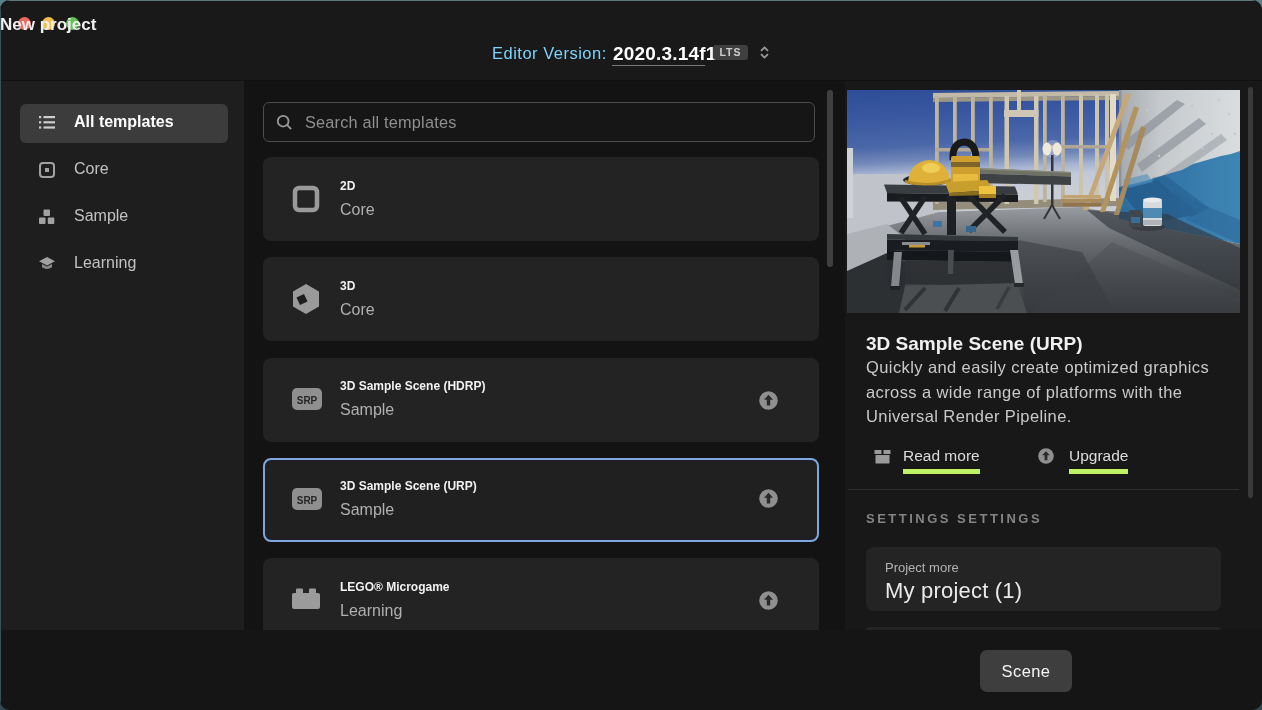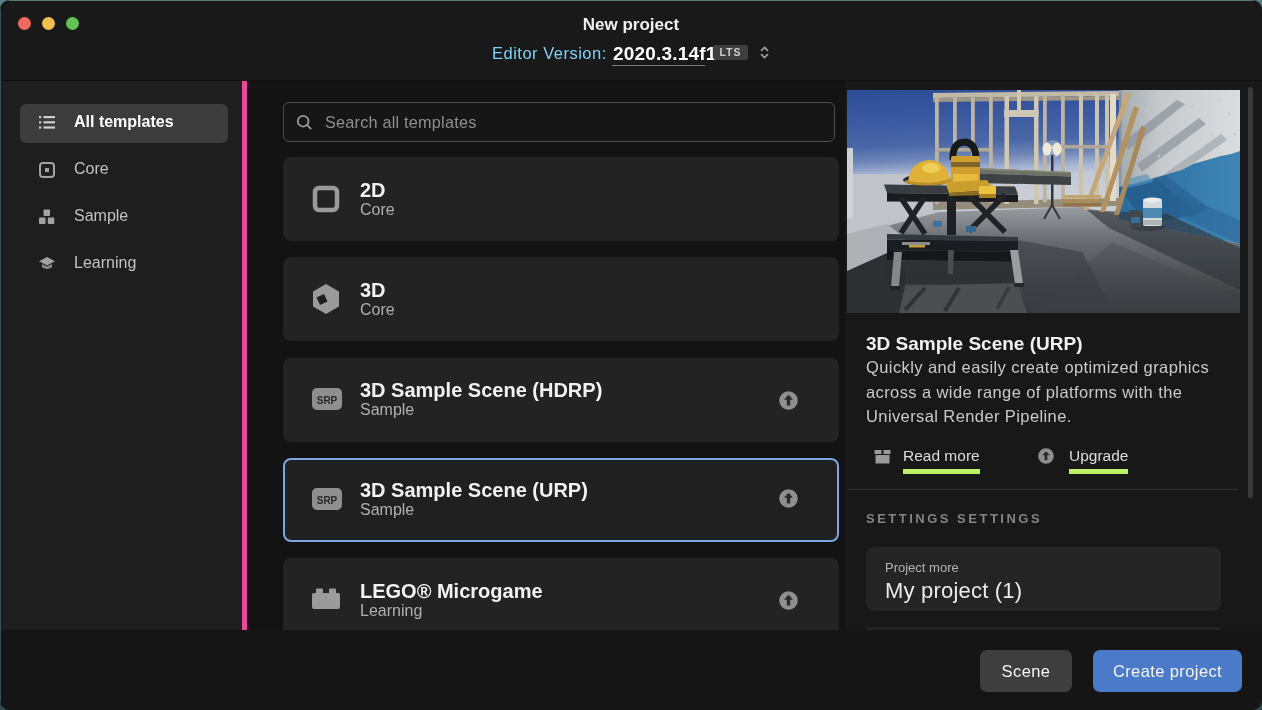--- a/index.html
+++ b/index.html
@@ -6,40 +6,40 @@
   body{width:1262px;height:710px;overflow:hidden;
        background:linear-gradient(#5c8289,#2e4950);
        font-family:"Liberation Sans",sans-serif;-webkit-font-smoothing:antialiased;}
   .win{position:absolute;left:0;top:0;width:1262px;height:710px;
        background:#131313;border-radius:10px;overflow:hidden;
        box-shadow:inset 0 0 0 1px #3a3a3a;}
   .abs{position:absolute;}
   
   .titlebar{position:absolute;left:0;top:0;width:1262px;height:80px;background:#191919;border-bottom:1px solid #101010;}
   .tl{position:absolute;top:17px;width:13px;height:13px;border-radius:50%;}
-  .title{position:absolute;top:15px;left:0;width:1262px;text-align:center;
+  .title{position:absolute;top:15px;left:0;width:1262px;
          color:#efefef;font-size:17px;font-weight:bold;}
   .ever{position:absolute;top:44px;left:492px;color:#7dd3fc;font-size:16.5px;letter-spacing:0.5px;}
   .vnum{position:absolute;top:43px;left:613px;color:#fff;font-size:19px;font-weight:bold;letter-spacing:0.2px;}
   .vline{position:absolute;top:65px;left:612px;width:93px;height:1px;background:#7a7a7a;}
   .lts{position:absolute;top:45px;left:713px;width:35px;height:15px;background:#3f3f3f;
        border-radius:3px;color:#cfcfcf;font-size:10.5px;font-weight:bold;letter-spacing:1px;
        text-align:center;line-height:15px;}
   
-  .sidebar{position:absolute;left:0;top:81px;width:247px;height:549px;background:#1e1e1e;border-right:5px solid #ec4899;box-sizing:border-box;}
+  .sidebar{position:absolute;left:0;top:81px;width:247px;height:549px;background:#1e1e1e;border-right:1px solid #ec4899;box-sizing:border-box;}
   .seltab{position:absolute;left:20px;top:23px;width:208px;height:39px;background:#3c3c3c;border-radius:6px;}
   .side-label{position:absolute;left:74px;font-size:16px;}
   
-  .middle{position:absolute;left:264px;top:81px;width:597px;height:549px;background:#131313;}
+  .middle{position:absolute;left:244px;top:81px;width:597px;height:549px;background:#131313;}
   .search{position:absolute;left:19px;top:21px;width:550px;height:38px;border:1.5px solid #4c4c4c;
           border-radius:6px;background:#161616;}
   .search-ph{position:absolute;left:60px;top:26px;color:#8f8f8f;font-size:16.3px;letter-spacing:0.2px;}
   .card{position:absolute;left:19px;width:556px;height:84px;background:#232323;border-radius:8px;}
   .card.sel{background:#202020;border:2px solid #7da7e2;box-sizing:border-box;}
-  .ct{position:absolute;left:77px;top:21.5px;font-size:20px;font-weight:bold;color:#f2f2f2;}
+  .ct{position:absolute;left:77px;top:21.5px;font-size:12px;font-weight:bold;color:#f2f2f2;}
   .cs{position:absolute;left:77px;top:43.5px;font-size:16px;color:#b0b0b0;}
   .cicon{position:absolute;left:29px;top:28px;}
   .upl{position:absolute;left:496px;top:33px;}
   .mscroll{position:absolute;left:583px;top:9px;width:6px;height:177px;background:#3f3f3f;border-radius:3px;}
   
   .right{position:absolute;left:845px;top:81px;width:417px;height:549px;background:#181818;}
   .scene{position:absolute;left:2px;top:9px;width:393px;height:223px;}
   .rhead{position:absolute;left:21px;top:252px;font-size:19px;font-weight:bold;color:#f0f0f0;}
   .rdesc{position:absolute;left:21px;top:274px;width:380px;font-size:16.5px;letter-spacing:0.4px;line-height:24.5px;color:#c9c9c9;}
   .linkrow{position:absolute;top:366px;font-size:15.5px;color:#dcdcdc;}
@@ -365,15 +365,14 @@
     <div class="pinput">
       <div class="plabel">Project more</div>
       <div class="pvalue">My project (1)</div>
     </div>
     <div class="psliver"></div>
     <div class="rscroll"></div>
   </div>
 
   <div class="footer">
     <div class="btn cancel">Scene</div>
-    <div class="btn create">Create project</div>
   </div>
 </div>
 
 </body></html>

